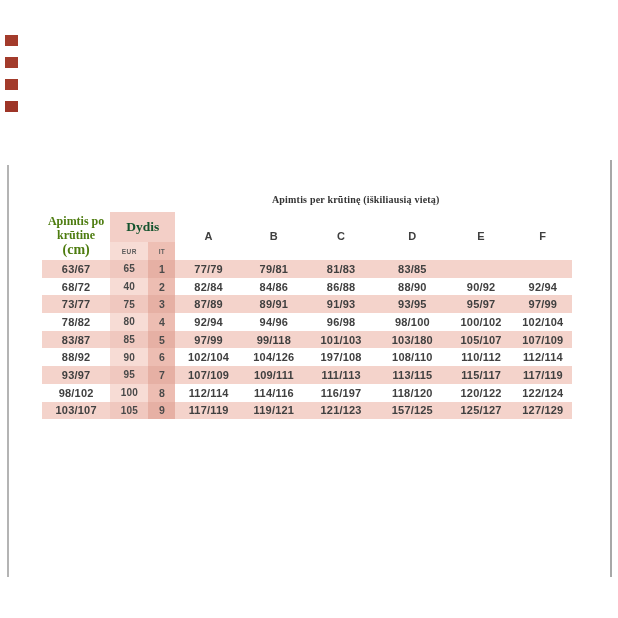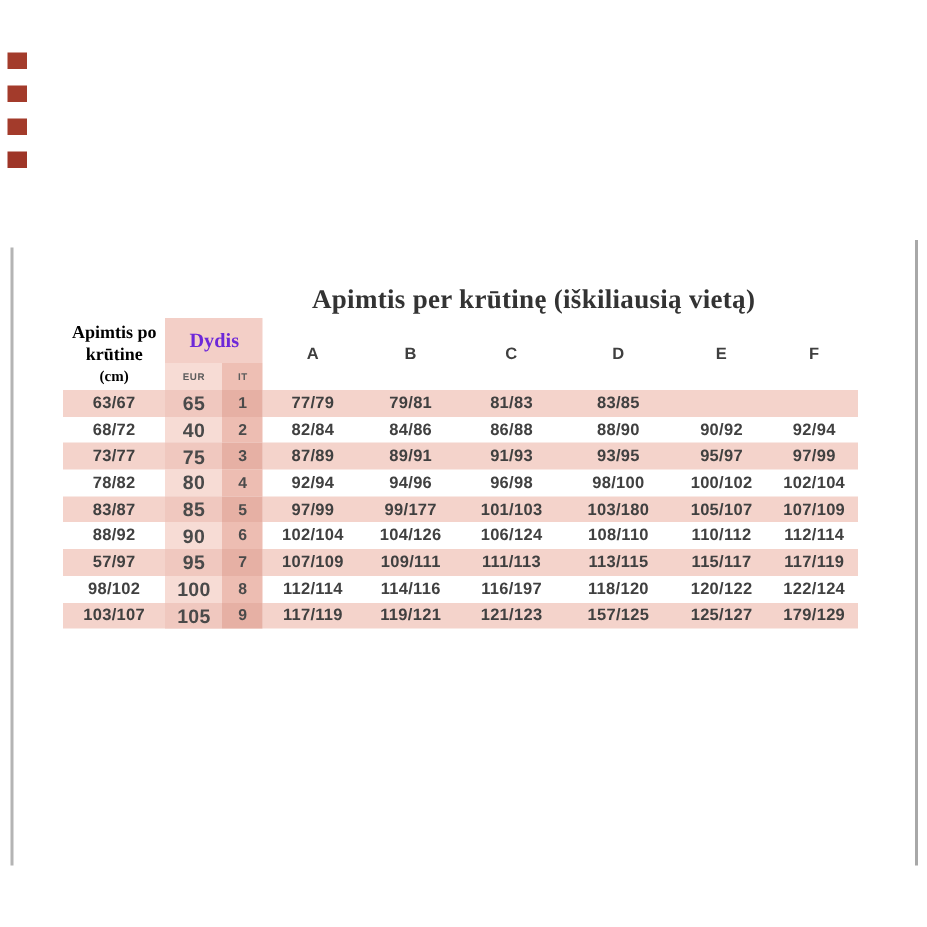--- a/index.html
+++ b/index.html
@@ -23,42 +23,42 @@
     position:absolute;left:42px;top:186px;width:530px;
     border-collapse:collapse;table-layout:fixed;
   }
   th,td{padding:0;margin:0;text-align:center;vertical-align:middle;font-weight:bold;}
 
   thead tr.r-top{height:26px;}
   thead tr.r-cols{height:30px;}
   thead tr.r-sub{height:18px;}
 
   .top-header{
-    font-family:"Liberation Serif", serif;font-size:18px;color:#333333;
+    font-family:"Liberation Serif", serif;font-size:10px;color:#333333;
     padding-right:36px;letter-spacing:0.2px;text-align:center;
   }
   .col1-header{
-    font-family:"Liberation Serif", serif;font-size:12px;line-height:1.18;color:#000000;
-  }
-  .col1-header .unit{font-size:10px;}
+    font-family:"Liberation Serif", serif;font-size:12px;line-height:1.18;color:#4d7c0f;
+  }
+  .col1-header .unit{font-size:14px;}
   .dydis-cell{
-    font-family:"Liberation Serif", serif;font-size:13.5px;color:#6d28d9;
+    font-family:"Liberation Serif", serif;font-size:13.5px;color:#14532d;
     background:#f3cfc7;
   }
   .letter-cell{font-size:11px;color:#3f3f3f;letter-spacing:0.3px;}
   .sub-cell{font-size:6.5px;color:#5c5c5c;letter-spacing:0.4px;}
   .sub-eur{background:#f7dcd5;}
   .sub-it{background:#eebfb4;}
 
   tbody td{
     font-size:11px;color:#404040;height:17.7px;letter-spacing:0.2px;
     white-space:nowrap;
   }
   tbody tr:nth-child(odd){background:#f4d3cb;}
-  tbody td.c-eur{background:#f7dcd5;font-size:13px;color:#4a4a4a;}
+  tbody td.c-eur{background:#f7dcd5;font-size:10px;color:#4a4a4a;}
   tbody td.c-it{background:#edbdb2;font-size:10.5px;color:#4a4a4a;}
   tbody tr:nth-child(odd) td.c-eur{background:#f0c8bf;}
   tbody tr:nth-child(odd) td.c-it{background:#e6b0a4;}
 </style>
 </head>
 <body>
 
 <div class="stage">
 
   <div class="red-square rs1"></div>
@@ -147,39 +147,39 @@
           <td>96/98</td>
           <td>98/100</td>
           <td>100/102</td>
           <td>102/104</td>
         </tr>
         <tr>
           <td>83/87</td>
           <td class="c-eur">85</td>
           <td class="c-it">5</td>
           <td>97/99</td>
-          <td>99/177</td>
+          <td>99/118</td>
           <td>101/103</td>
           <td>103/180</td>
           <td>105/107</td>
           <td>107/109</td>
         </tr>
         <tr>
           <td>88/92</td>
           <td class="c-eur">90</td>
           <td class="c-it">6</td>
           <td>102/104</td>
           <td>104/126</td>
-          <td>106/124</td>
+          <td>197/108</td>
           <td>108/110</td>
           <td>110/112</td>
           <td>112/114</td>
         </tr>
         <tr>
-          <td>57/97</td>
+          <td>93/97</td>
           <td class="c-eur">95</td>
           <td class="c-it">7</td>
           <td>107/109</td>
           <td>109/111</td>
           <td>111/113</td>
           <td>113/115</td>
           <td>115/117</td>
           <td>117/119</td>
         </tr>
         <tr>
@@ -195,18 +195,18 @@
         </tr>
         <tr>
           <td>103/107</td>
           <td class="c-eur">105</td>
           <td class="c-it">9</td>
           <td>117/119</td>
           <td>119/121</td>
           <td>121/123</td>
           <td>157/125</td>
           <td>125/127</td>
-          <td>179/129</td>
+          <td>127/129</td>
         </tr>
       </tbody>
   </table>
 
 </div>
 
 </body></html>

